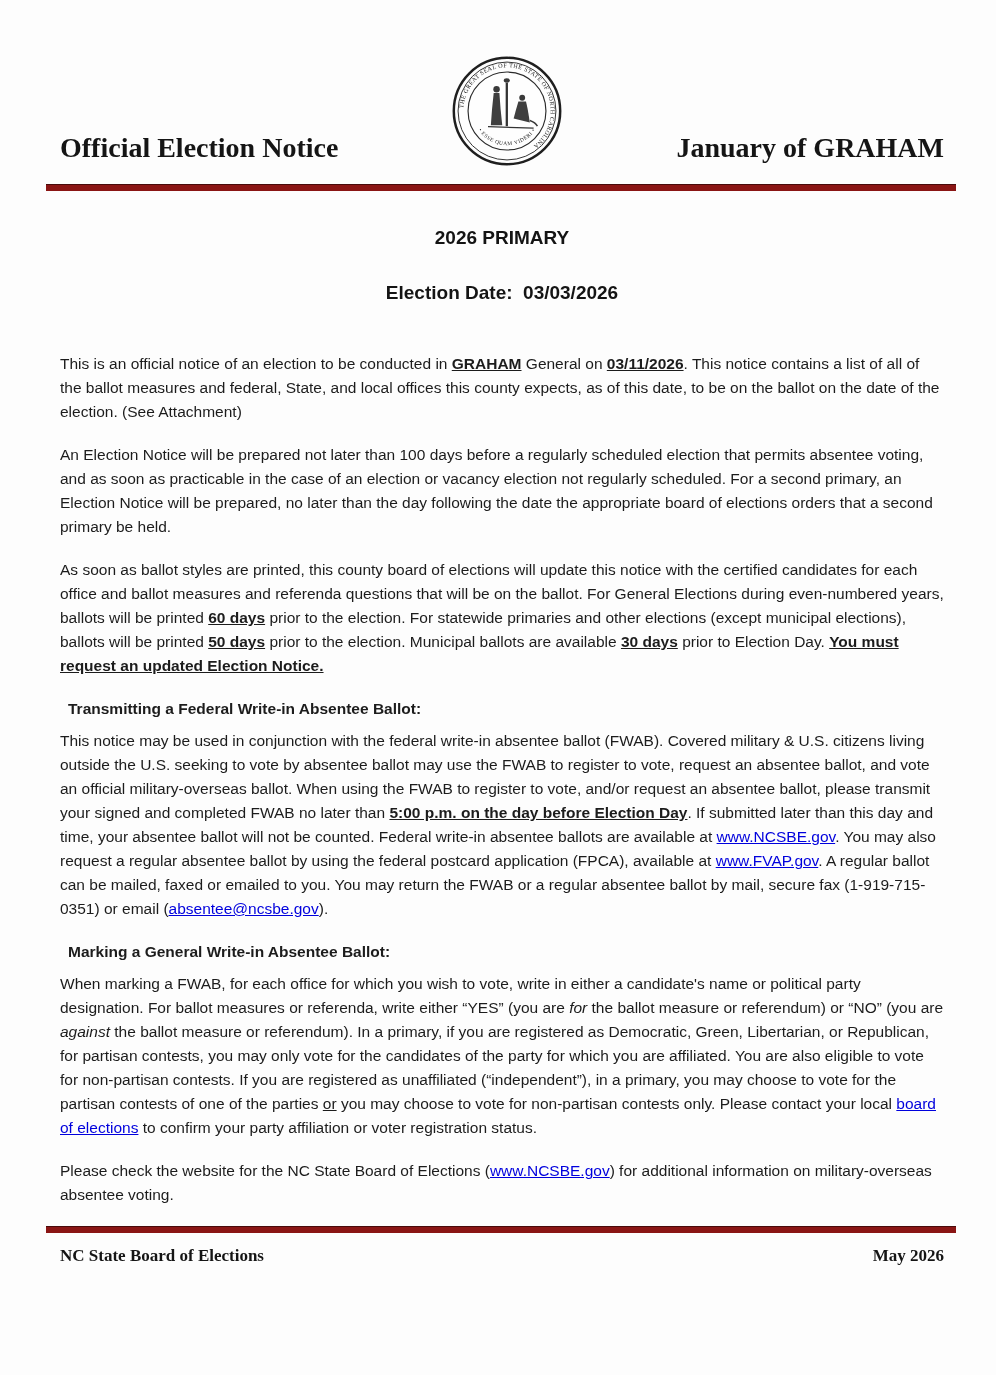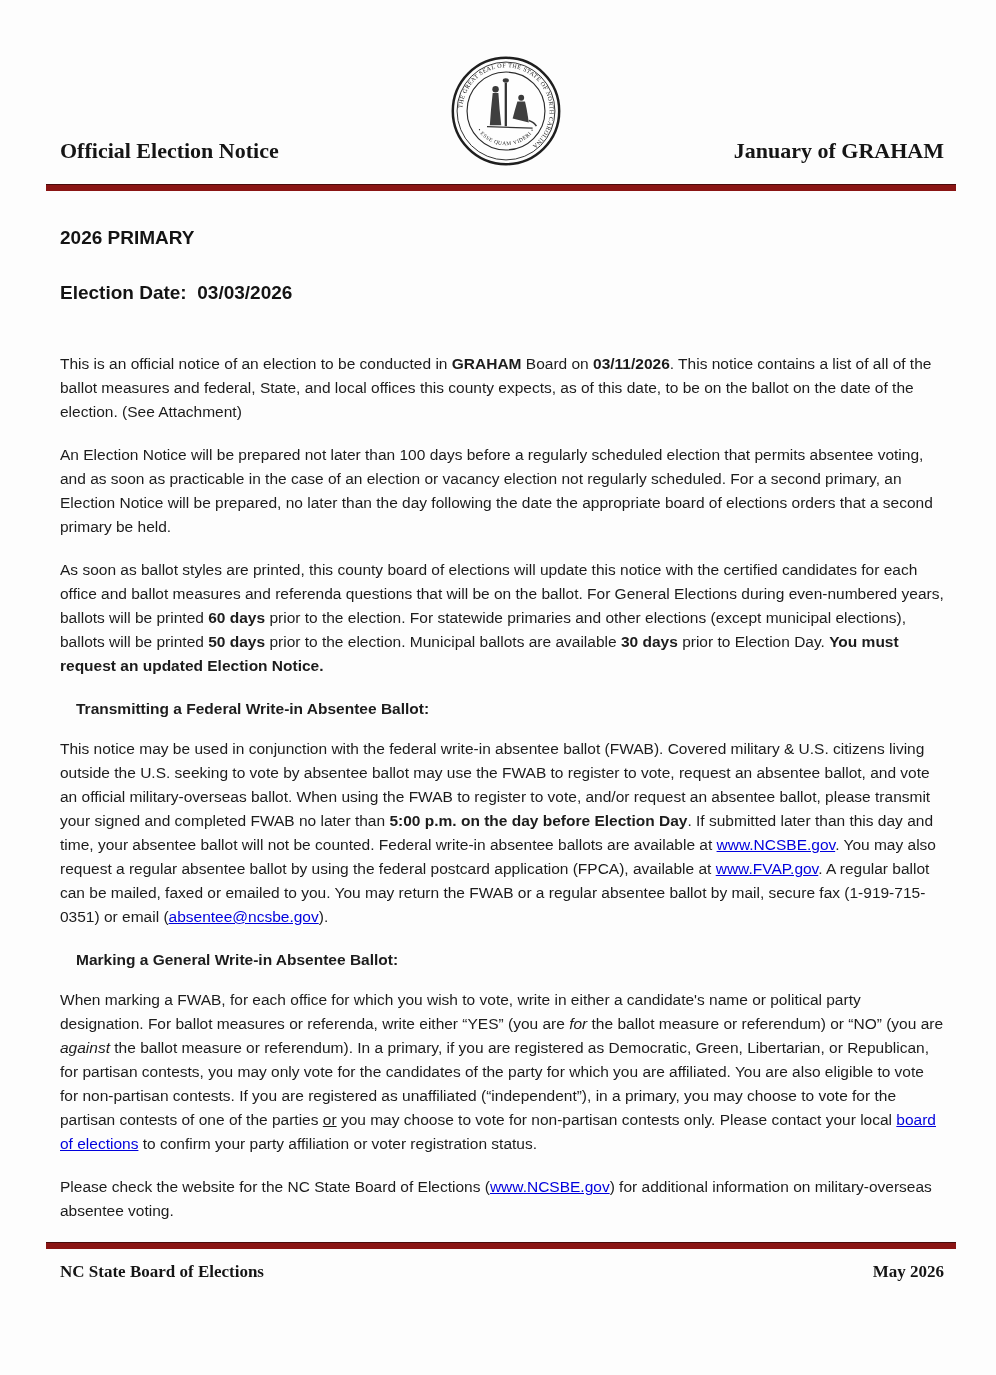--- a/index.html
+++ b/index.html
@@ -6,40 +6,40 @@
   html,body{margin:0;padding:0;background:#ffffff;}
   .page{
     width:996px;height:1375px;box-sizing:border-box;
     background:#fdfdfd;color:#1c1c1c;
     font-family:"Liberation Sans",sans-serif;
     padding:0 52px 0 60px;overflow:hidden;position:relative;
   }
   
   .hdr{display:flex;align-items:flex-end;justify-content:space-between;padding-top:54px;}
   .hdr-title{
-    font-family:"Liberation Serif",serif;font-weight:700;font-size:22px;
+    font-family:"Liberation Serif",serif;font-weight:700;font-size:28px;
     line-height:1;padding-bottom:6px;white-space:nowrap;color:#151515;
   }
   .seal-wrap{width:114px;height:114px;flex:0 0 auto;}
   .seal-wrap svg{display:block;width:114px;height:114px;}
   .seal-arc{font-family:"Liberation Serif",serif;font-size:6.4px;letter-spacing:.45px;fill:#222;}
   .seal-motto{font-family:"Liberation Serif",serif;font-size:5.6px;letter-spacing:.6px;fill:#222;}
   
   .rule{height:6px;background:#8a1514;border-top:1px solid #480b0b;margin:16px -12px 0 -14px;}
   .rule.bottom{margin-top:16px;}
   
-  .doc-title{font-size:19px;font-weight:700;text-align:left;margin:36px 0 0;color:#141414;}
-  .election-date{font-size:19px;font-weight:700;text-align:left;margin:33px 0 0;white-space:pre-wrap;color:#141414;}
+  .doc-title{font-size:19px;font-weight:700;text-align:center;margin:36px 0 0;color:#141414;}
+  .election-date{font-size:19px;font-weight:700;text-align:center;margin:33px 0 0;white-space:pre-wrap;color:#141414;}
   
   main{display:block;margin-top:48px;font-size:15.5px;line-height:24px;}
   .para{margin:0 0 19px;}
   .sect{margin:0 0 19px;}
-  .sect-heading{font-size:15.5px;line-height:24px;font-weight:700;margin:16px;}
+  .sect-heading{font-size:15.5px;line-height:24px;font-weight:700;margin:8px;}
   .sect .para{margin:0;}
-  .b{font-weight:700;}
+  .b{font-weight:700;text-decoration:underline;}
   .i{font-style:italic;}
   .u{text-decoration:underline;}
   a.lnk{color:#0000dd;text-decoration:underline;cursor:pointer;}
   
   .ftr{
     display:flex;justify-content:space-between;margin-top:13px;
     font-family:"Liberation Serif",serif;font-weight:700;font-size:17px;color:#151515;
   }
 </style>
 </head>
@@ -76,21 +76,21 @@
     </div>
     <div class="hdr-title">January of GRAHAM</div>
   </header>
 
   <div class="rule top"></div>
 
   <h1 class="doc-title">2026 PRIMARY</h1>
   <h2 class="election-date">Election Date:  03/03/2026</h2>
 
   <main>
-    <p class="para"><span>This is an official notice of an election to be conducted in </span><span class="b">GRAHAM</span><span> Board on </span><span class="b">03/11/2026</span><span>. This notice contains a list of all of the ballot measures and federal, State, and local offices this county expects, as of this date, to be on the ballot on the date of the election. (See Attachment)</span></p>
+    <p class="para"><span>This is an official notice of an election to be conducted in </span><span class="b">GRAHAM</span><span> General on </span><span class="b">03/11/2026</span><span>. This notice contains a list of all of the ballot measures and federal, State, and local offices this county expects, as of this date, to be on the ballot on the date of the election. (See Attachment)</span></p>
     <p class="para"><span>An Election Notice will be prepared not later than 100 days before a regularly scheduled election that permits absentee voting, and as soon as practicable in the case of an election or vacancy election not regularly scheduled. For a second primary, an Election Notice will be prepared, no later than the day following the date the appropriate board of elections orders that a second primary be held.</span></p>
     <p class="para"><span>As soon as ballot styles are printed, this county board of elections will update this notice with the certified candidates for each office and ballot measures and referenda questions that will be on the ballot. For General Elections during even-numbered years, ballots will be printed </span><span class="b">60 days</span><span> prior to the election. For statewide primaries and other elections (except municipal elections), ballots will be printed </span><span class="b">50 days</span><span> prior to the election. Municipal ballots are available </span><span class="b">30 days</span><span> prior to Election Day. </span><span class="b">You must request an updated Election Notice.</span></p>
 
     <section class="sect">
       <h3 class="sect-heading">Transmitting a Federal Write-in Absentee Ballot:</h3>
       <p class="para"><span>This notice may be used in conjunction with the federal write-in absentee ballot (FWAB). Covered military &amp; U.S. citizens living outside the U.S. seeking to vote by absentee ballot may use the FWAB to register to vote, request an absentee ballot, and vote an official military-overseas ballot. When using the FWAB to register to vote, and/or request an absentee ballot, please transmit your signed and completed FWAB no later than </span><span class="b">5:00 p.m. on the day before Election Day</span><span>. If submitted later than this day and time, your absentee ballot will not be counted. Federal write-in absentee ballots are available at </span><a href="#" class="lnk">www.NCSBE.gov</a><span>. You may also request a regular absentee ballot by using the federal postcard application (FPCA), available at </span><a href="#" class="lnk">www.FVAP.gov</a><span>. A regular ballot can be mailed, faxed or emailed to you. You may return the FWAB or a regular absentee ballot by mail, secure fax (1-919-715-0351) or email (</span><a href="#" class="lnk">absentee@ncsbe.gov</a><span>).</span></p>
     </section>
 
     <section class="sect">
       <h3 class="sect-heading">Marking a General Write-in Absentee Ballot:</h3>

